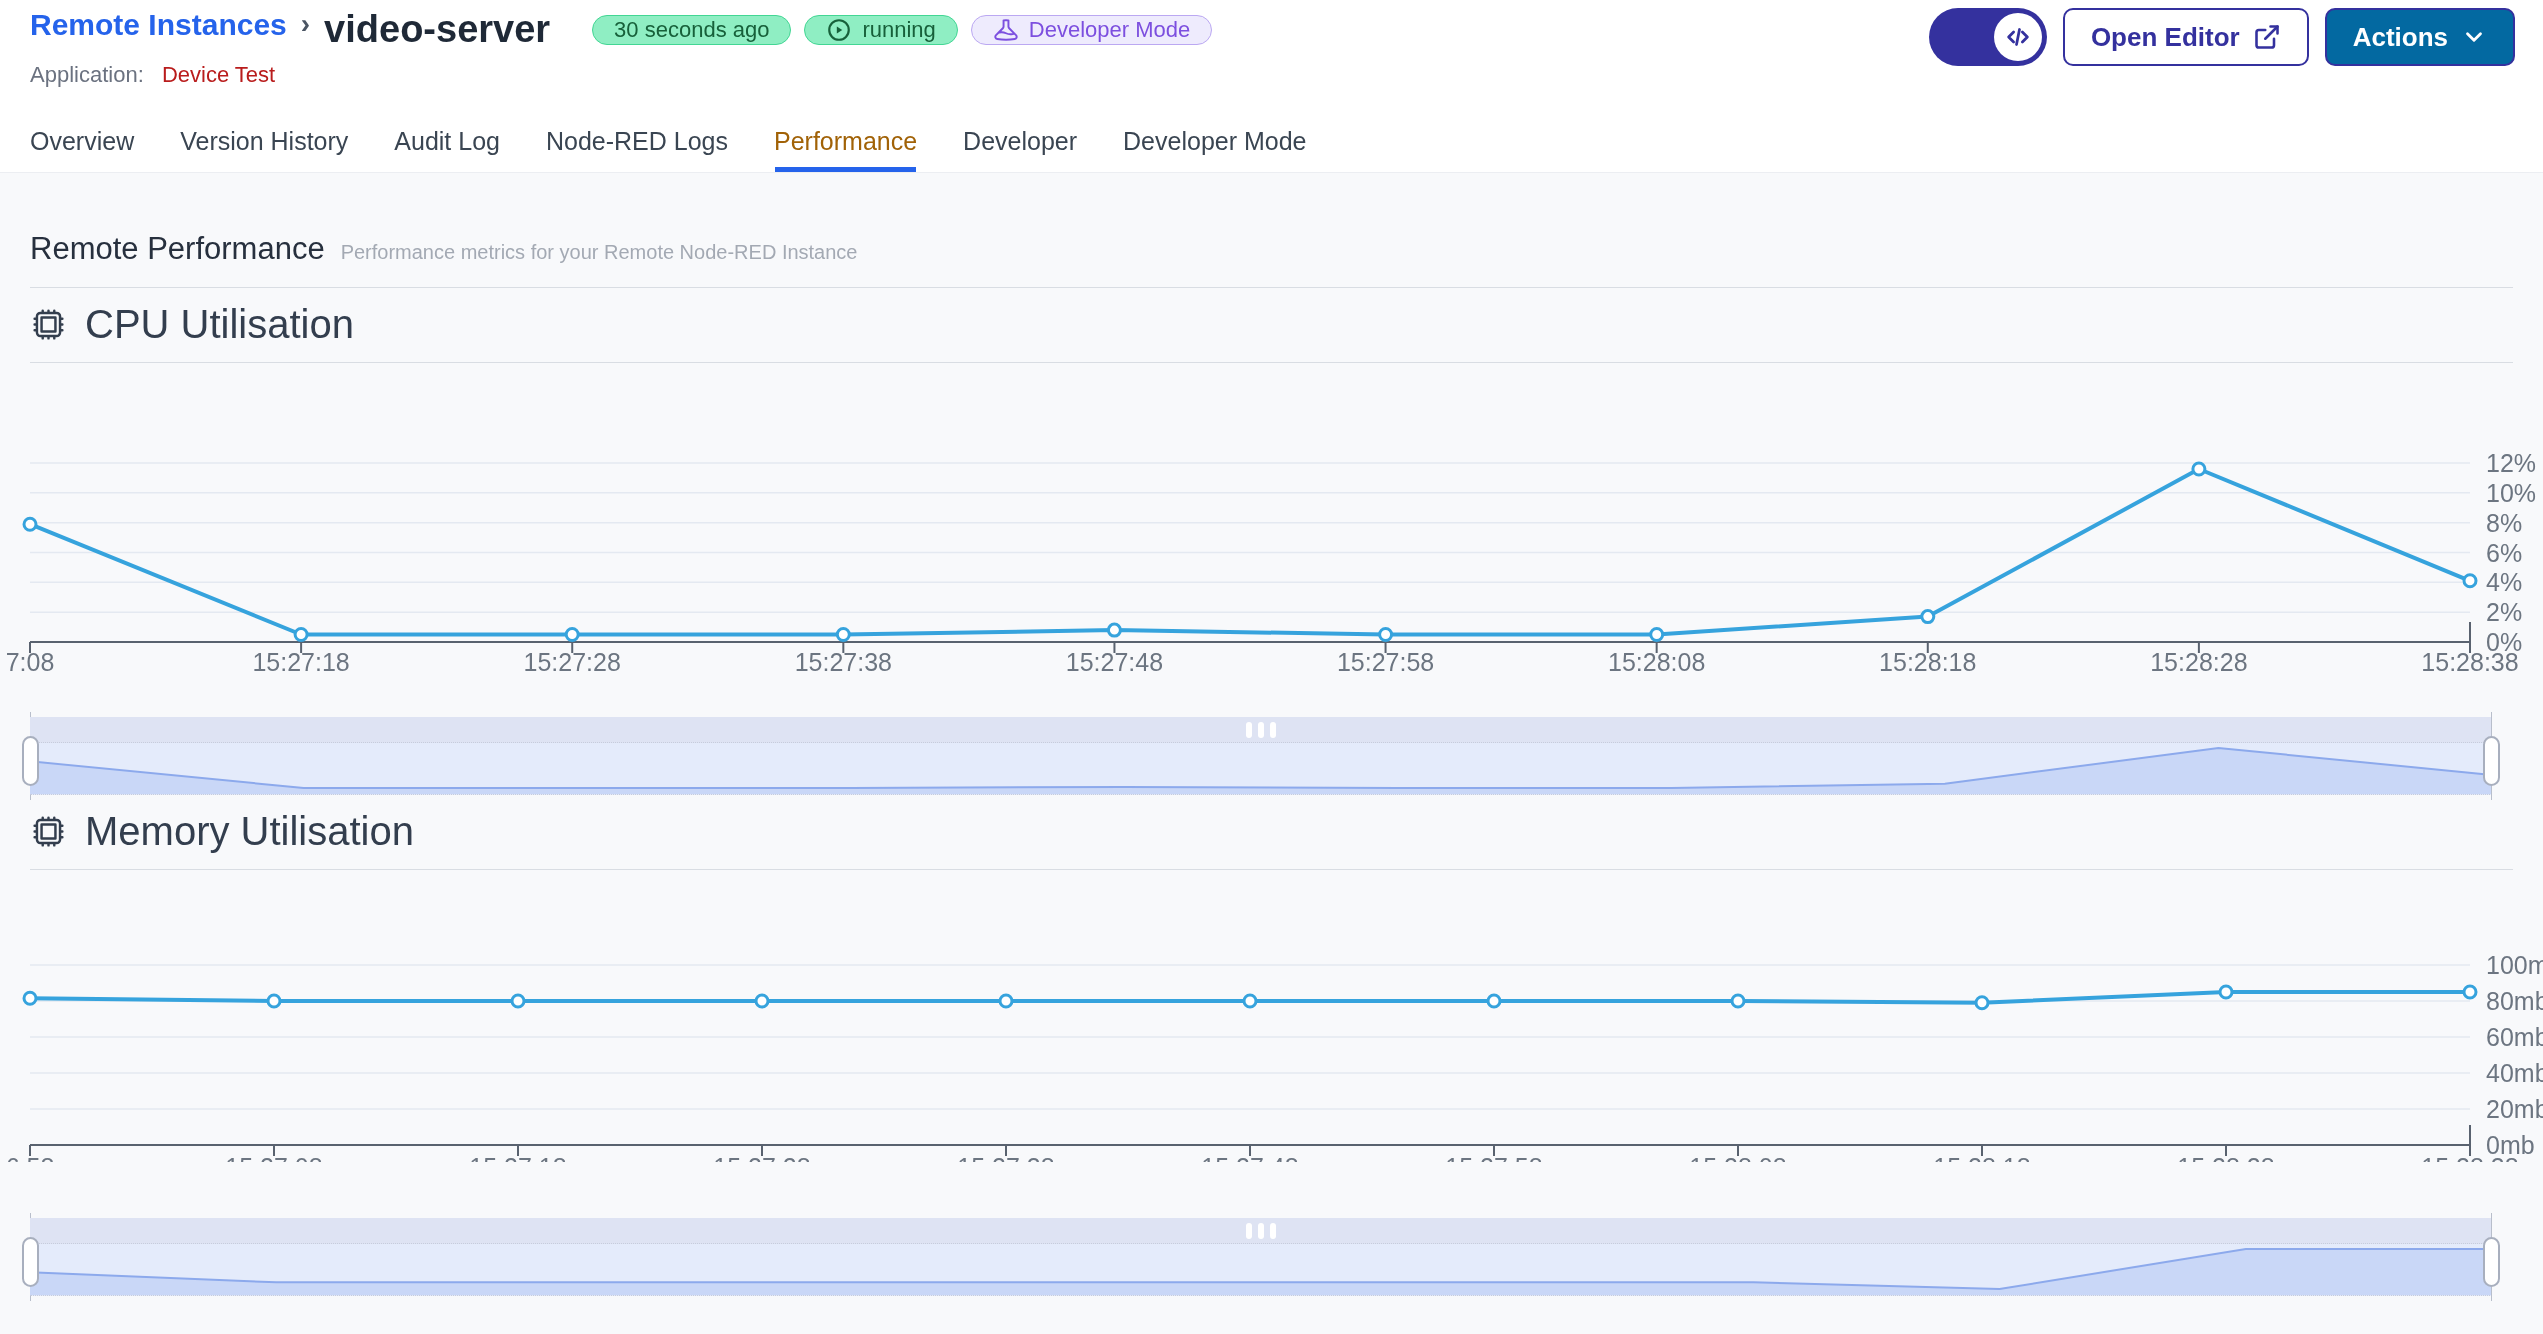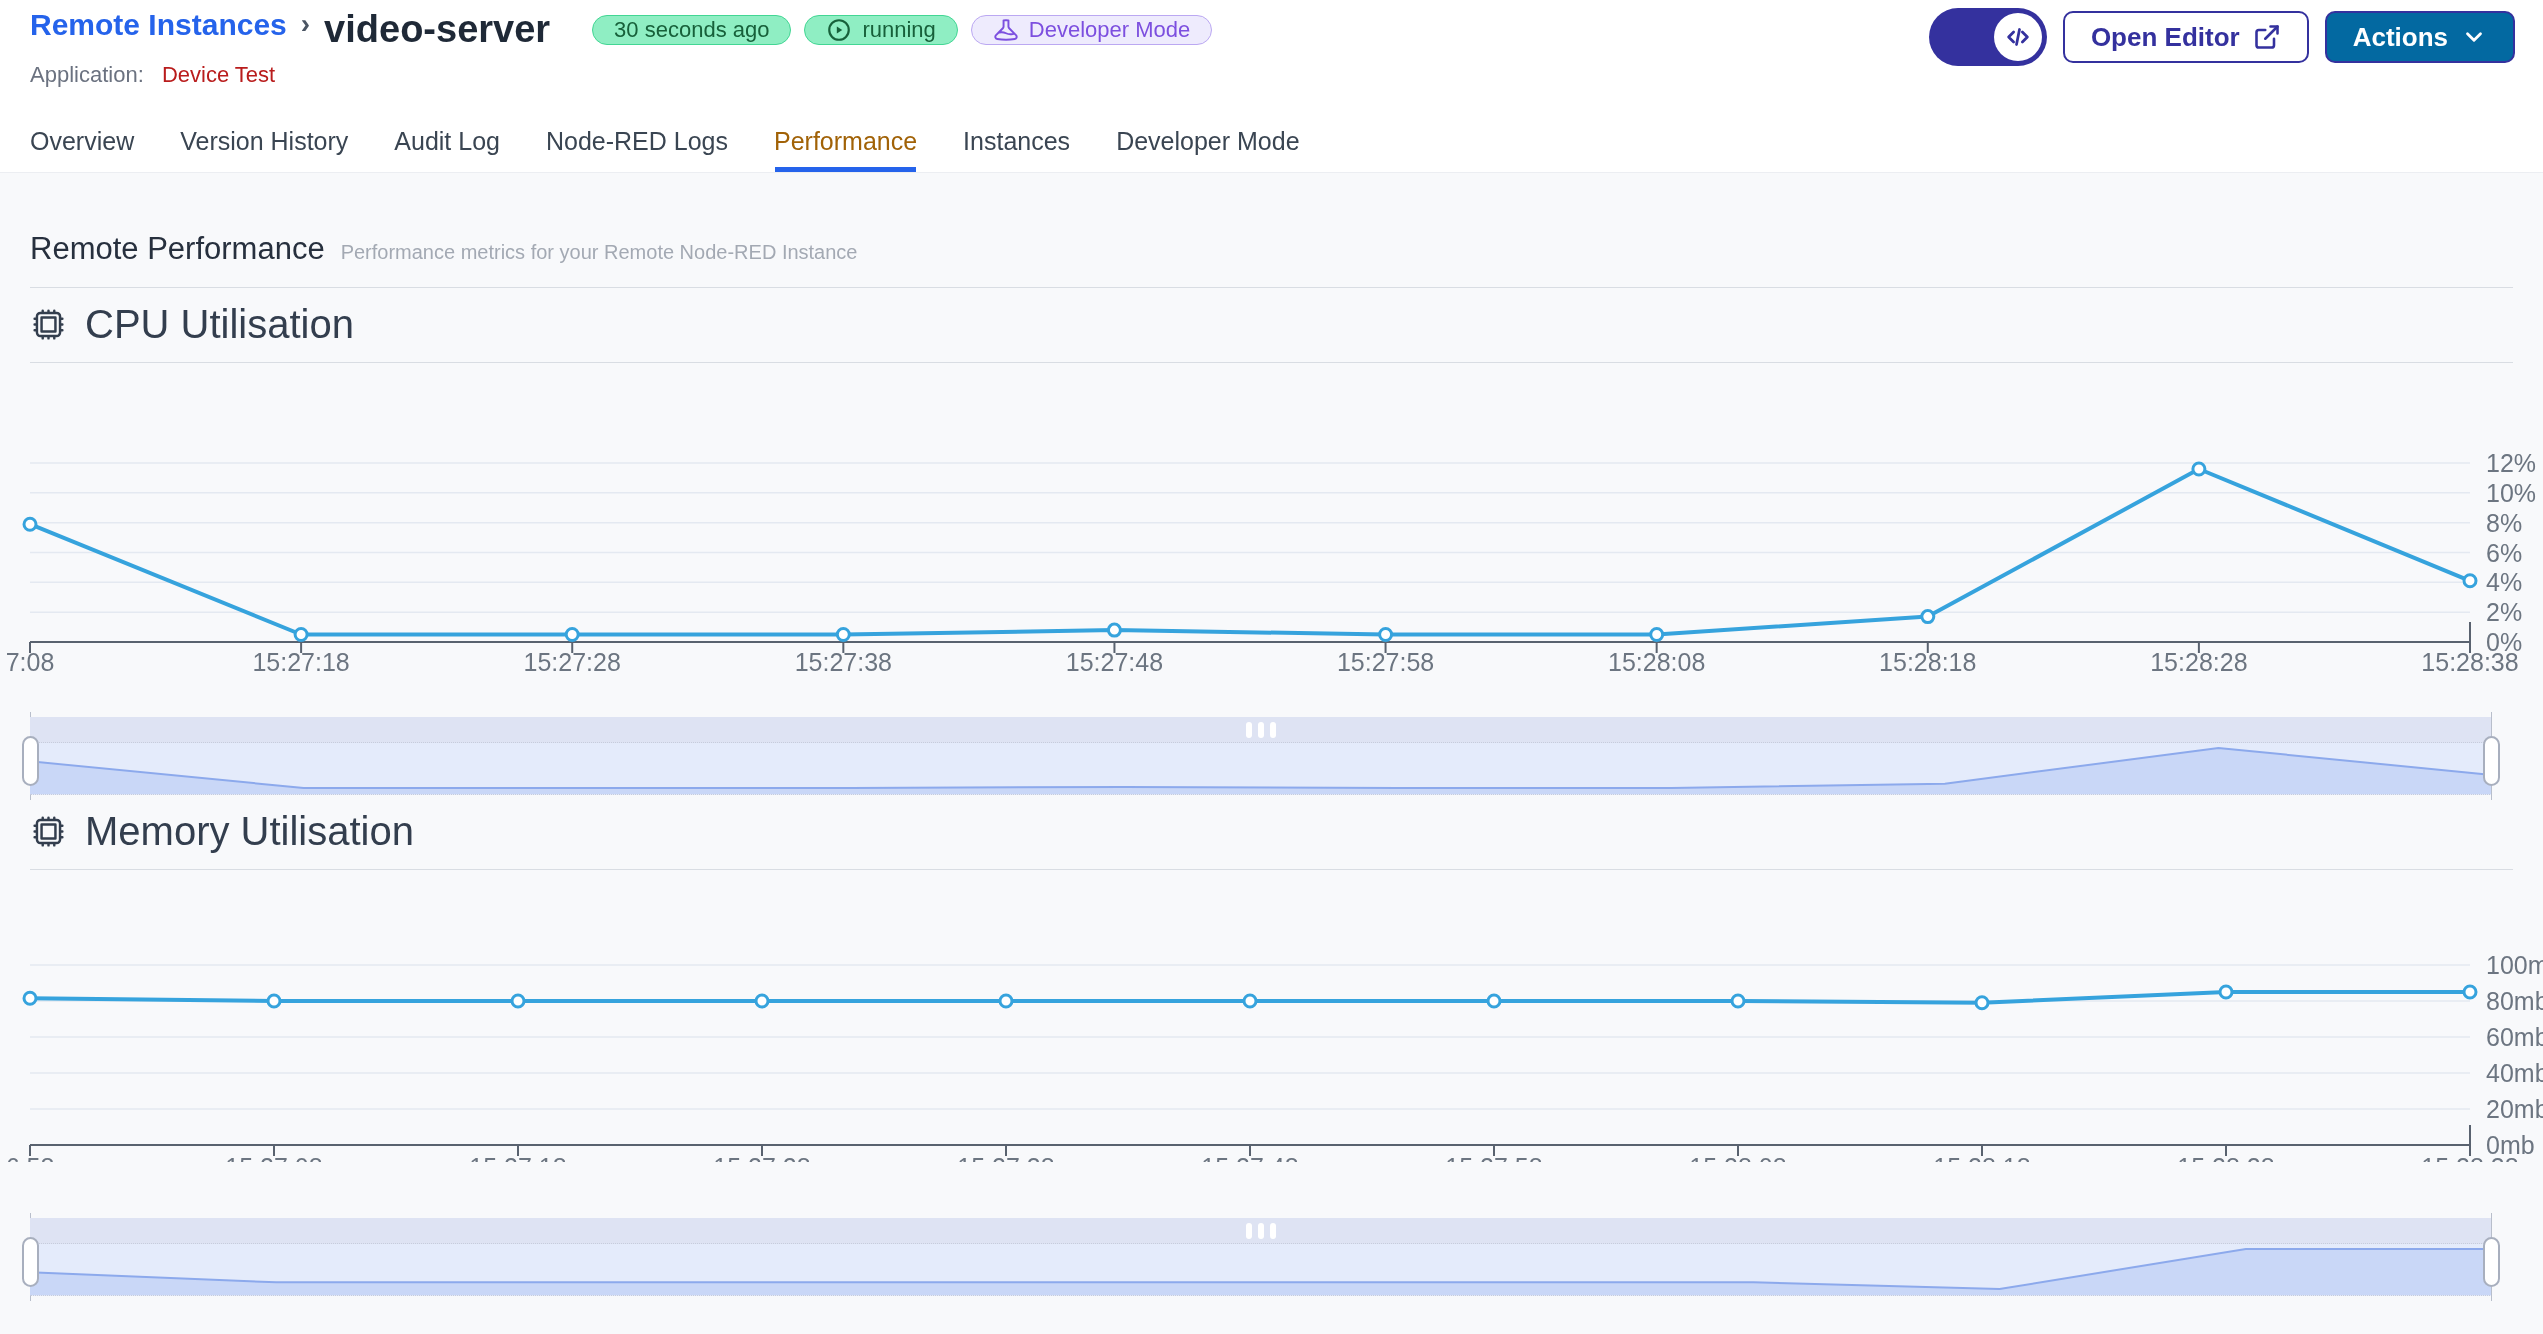--- a/index.html
+++ b/index.html
@@ -17,21 +17,21 @@
            border-radius:22px; font-size:22px; white-space:nowrap; }
   .badge.green  { background:#8FEEC3; border:1.5px solid #43D694; color:#17603A; }
   .badge.purple { background:#EEEBFD; border:1.5px solid #BBA8F2; color:#7C4FDF; }
   .app-line { position:absolute; left:30px; top:62px; font-size:22px; color:#6B7280; }
   .app-line a { color:#b91c1c; text-decoration:none; margin-left:12px; cursor:pointer; }
 
   .header-controls { position:absolute; right:28px; top:8px; display:flex; align-items:center; gap:16px; }
   .editor-toggle { width:118px; height:58px; border-radius:29px; background:#34319E; position:relative; cursor:pointer; }
   .editor-toggle .knob { position:absolute; right:5px; top:5px; width:48px; height:48px; border-radius:50%;
       background:#fff; display:flex; align-items:center; justify-content:center; }
-  .btn { height:52px; display:flex; align-items:center; gap:13px; border-radius:10px;
+  .btn { height:58px; display:flex; align-items:center; gap:13px; border-radius:10px;
          font-size:26px; font-weight:700; padding:0 26px; cursor:pointer; }
   .btn-outline { background:#fff; border:2px solid #34319E; color:#34319E; }
   .btn-solid   { background:#0369a1; border:2px solid #34319E; color:#fff; }
 
   
   .tabs { height:63px; background:#fff; display:flex; align-items:stretch; gap:46px;
           padding-left:30px; border-bottom:1px solid #ECEEF2; }
   .tab { display:flex; align-items:center; font-size:25px; color:#3A4552; position:relative; cursor:pointer; }
   .tab.active { color:#a16207; }
   .tab.active::after { content:""; position:absolute; left:1px; right:1px; bottom:0; height:5px; background:#2563EB; }
@@ -120,21 +120,21 @@
     </button>
   </div>
 </header>
 
 <nav class="tabs">
   <div class="tab">Overview</div>
   <div class="tab">Version History</div>
   <div class="tab">Audit Log</div>
   <div class="tab">Node-RED Logs</div>
   <div class="tab active">Performance</div>
-  <div class="tab">Instances</div>
+  <div class="tab">Developer</div>
   <div class="tab">Developer Mode</div>
 </nav>
 
 <main class="content">
 
   <div class="page-heading">
     <h1>Remote Performance</h1>
     <span class="subtitle">Performance metrics for your Remote Node-RED Instance</span>
   </div>
   <div class="divider"></div>

